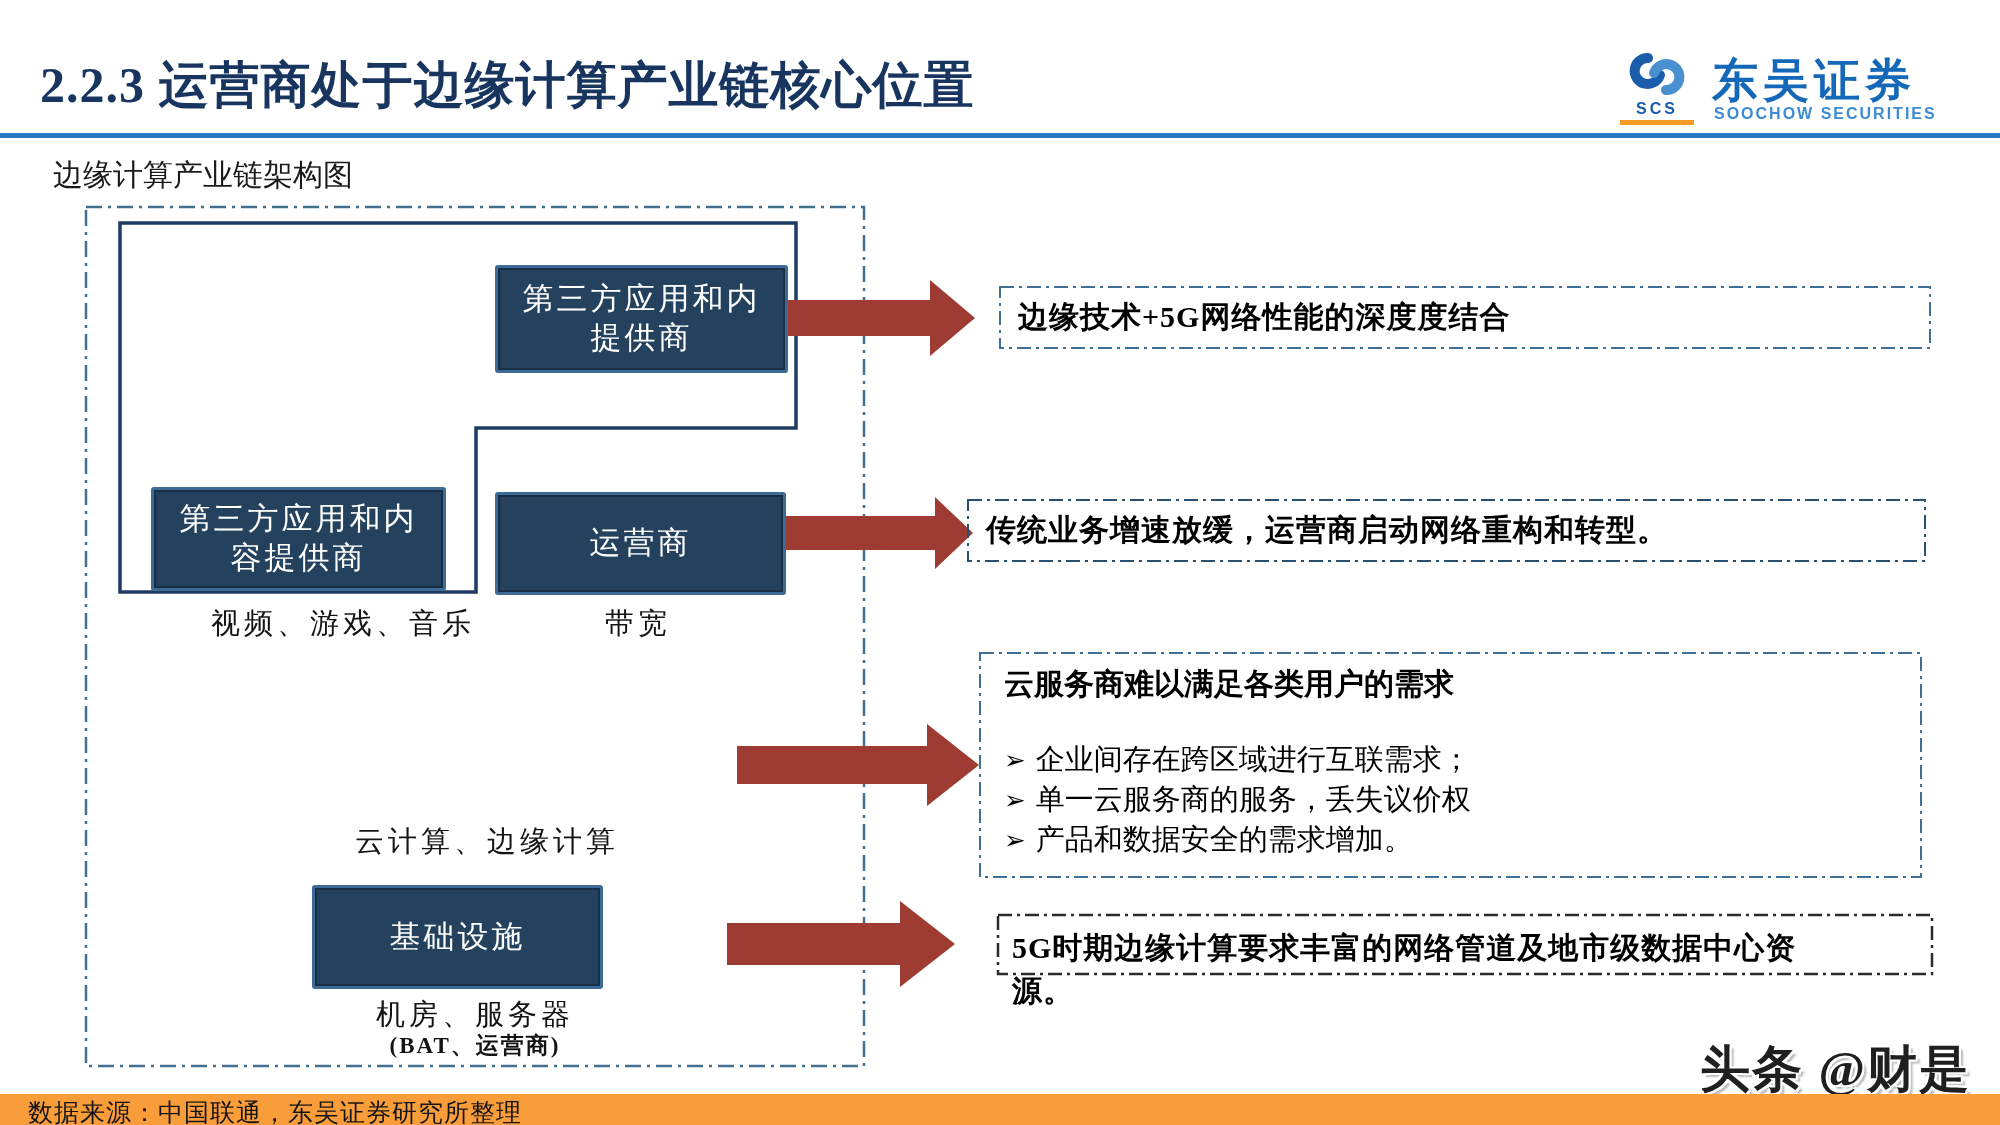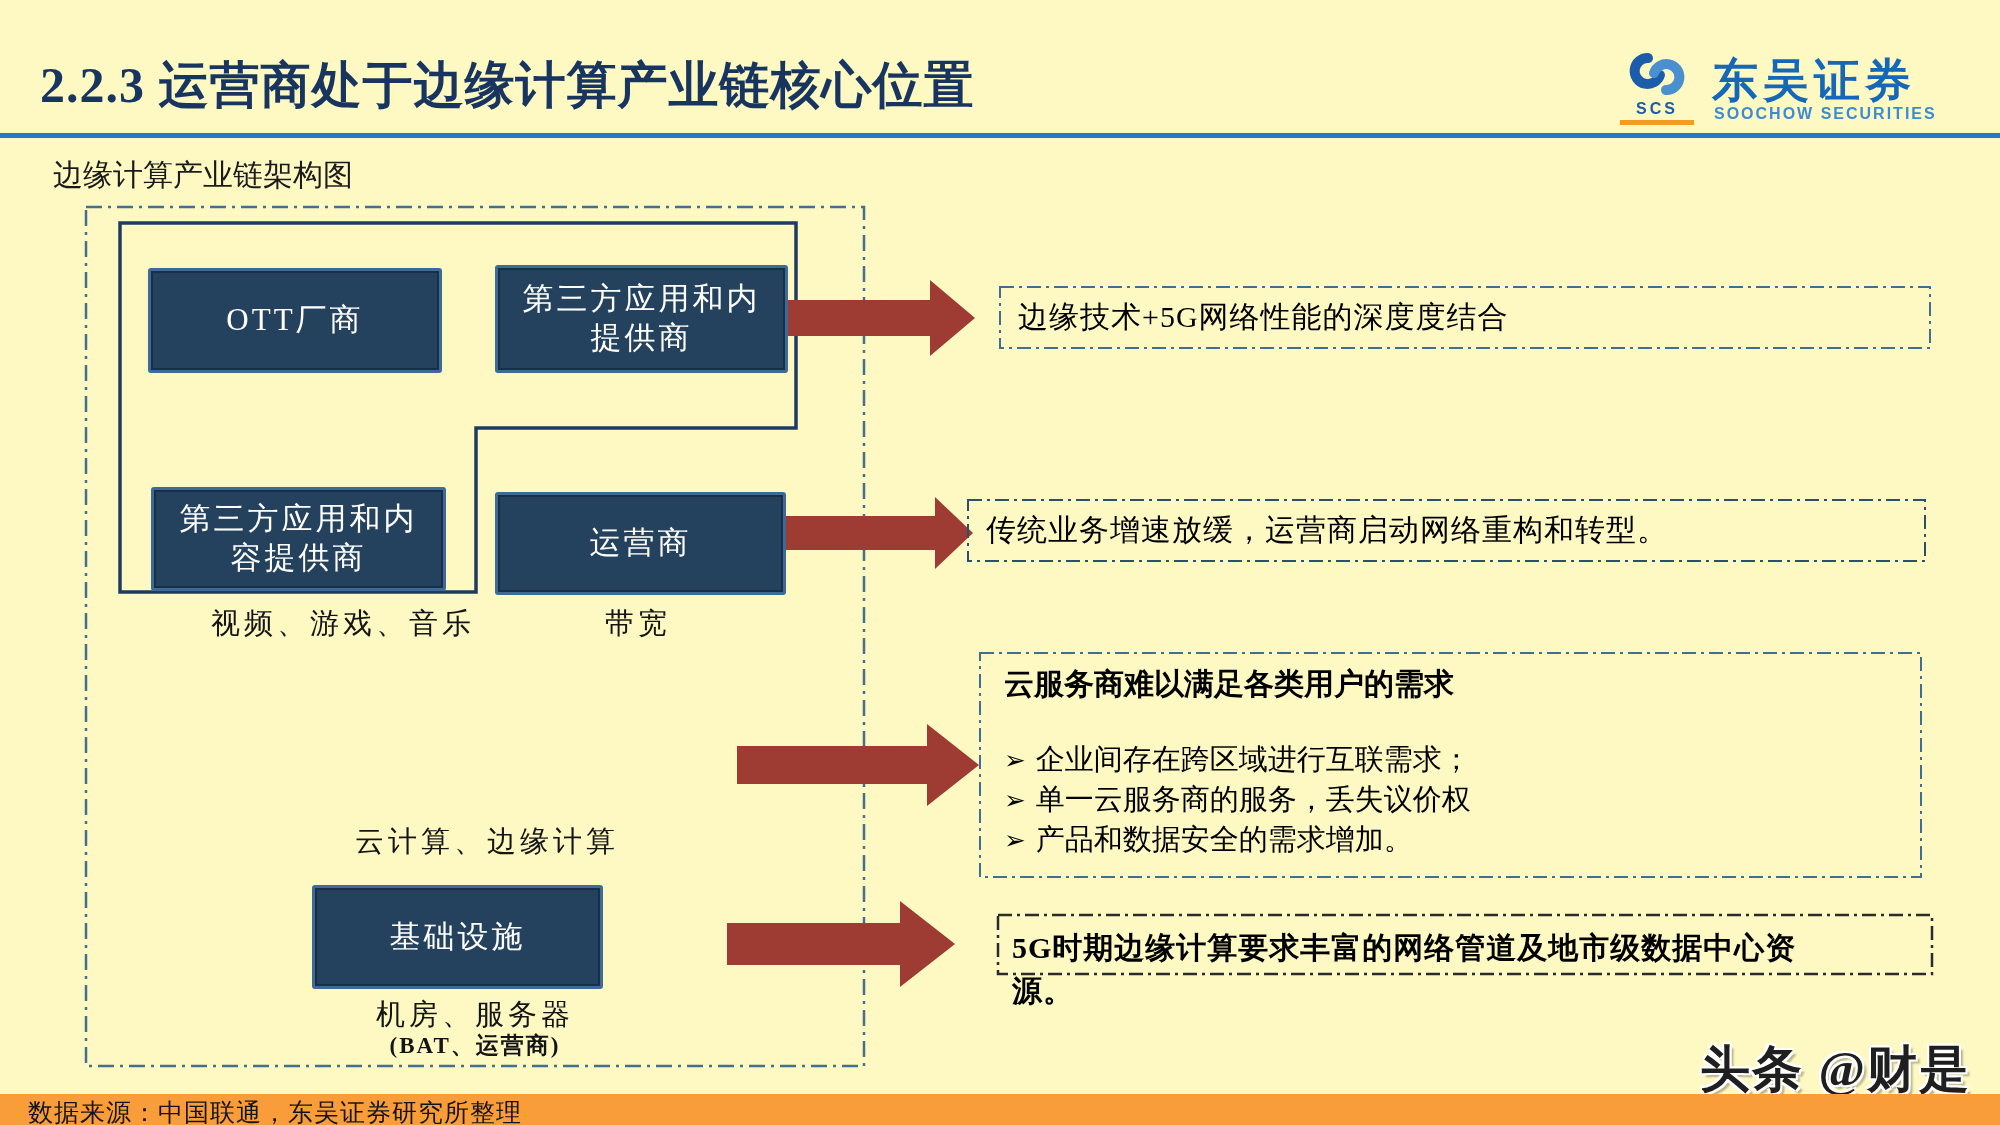--- a/index.html
+++ b/index.html
@@ -1,16 +1,16 @@
 <!DOCTYPE html>
 <html><head>
 <meta charset="utf-8">
 <style>
   html,body{margin:0;padding:0;background:#888;}
-  .stage{position:relative;width:2000px;height:1125px;background:#fef9c3;overflow:hidden;
+  .stage{position:relative;width:2000px;height:1125px;background:#ffffff;overflow:hidden;
          font-family:"Liberation Serif","DejaVu Serif",serif;}
   
   .title{position:absolute;left:40px;top:52px;font-size:50px;font-weight:bold;
          color:#17355f;letter-spacing:1px;white-space:nowrap;}
   .rule{position:absolute;left:0;top:133px;width:2000px;height:5px;background:#2878c8;}
   .logo{position:absolute;left:1618px;top:48px;width:320px;height:80px;}
   .logo-mark{position:absolute;left:0;top:0;}
   .logo-scs{position:absolute;left:0px;top:52px;width:78px;text-align:center;
             font-family:"Liberation Sans",sans-serif;font-size:16px;font-weight:bold;
             color:#1b5cab;letter-spacing:3px;}
@@ -22,21 +22,21 @@
   
   .caption{position:absolute;left:53px;top:155px;font-size:30px;color:#1a1a1a;}
   svg.overlay{position:absolute;left:0;top:0;pointer-events:none;z-index:1;}
   .nbox{position:absolute;z-index:2;background:#24425e;border:3px solid #3e6a97;border-radius:3px;
         box-shadow:inset 0 0 0 2px rgba(10,25,45,.45);display:flex;align-items:center;justify-content:center;
         color:#ffffff;font-size:31px;letter-spacing:3px;text-align:center;line-height:1.25;white-space:pre-line;}
   .sublabel{position:absolute;z-index:2;color:#141414;font-size:29px;letter-spacing:4px;
             text-align:center;white-space:nowrap;}
   .sublabel.small{font-size:23px;font-weight:bold;letter-spacing:2px;text-align:center;}
   
-  .note-text{position:absolute;z-index:2;color:#000;font-weight:normal;font-size:30px;
+  .note-text{position:absolute;z-index:2;color:#000;font-weight:bold;font-size:30px;
              letter-spacing:1px;display:flex;align-items:center;white-space:nowrap;}
   .note3-title{position:absolute;z-index:2;color:#000;font-weight:bold;font-size:30px;white-space:nowrap;}
   .bullets{position:absolute;z-index:2;font-size:29px;color:#000;}
   .bullet-row{height:40px;display:flex;align-items:center;}
   .bullet-marker{margin-right:10px;font-size:26px;}
   .note4-text{position:absolute;z-index:2;color:#000;font-weight:bold;font-size:30px;
               line-height:43px;white-space:pre-line;letter-spacing:1px;}
   
   .footer-bar{position:absolute;left:0;top:1094px;width:2000px;height:31px;background:#f99d3b;z-index:3;}
   .footer-text{position:absolute;left:28px;top:2px;font-size:25px;color:#141414;letter-spacing:1px;}
@@ -75,21 +75,20 @@
     <polygon fill="#9e3b33" points="742,516 935,516 935,497 973,533 935,569 935,550 742,550"></polygon>
     <polygon fill="#9e3b33" points="737,746 927,746 927,724 979,765 927,806 927,784 737,784"></polygon>
     <polygon fill="#9e3b33" points="727,923 900,923 900,901 955,944 900,987 900,965 727,965"></polygon>
 
     <rect x="1000" y="287" width="930" height="61" fill="none" stroke="#3f6f96" stroke-width="2" stroke-dasharray="14 5 3 5"></rect>
     <rect x="968" y="500" width="957" height="61" fill="none" stroke="#2a5070" stroke-width="2" stroke-dasharray="14 5 3 5"></rect>
     <rect x="980" y="653" width="941" height="224" fill="none" stroke="#3f6f96" stroke-width="2" stroke-dasharray="14 5 3 5"></rect>
     <rect x="998" y="915" width="934" height="59" fill="none" stroke="#2b2b2b" stroke-width="2.5" stroke-dasharray="14 5 3 5"></rect>
   </svg>
 
-  <div class="nbox" style="left:148px;top:268px;width:288px;height:99px;"><span>OTT厂商</span></div>
   <div class="nbox" style="left:495px;top:265px;width:287px;height:102px;"><span>第三方应用和内
 提供商</span></div>
   <div class="nbox" style="left:151px;top:487px;width:289px;height:98px;"><span>第三方应用和内
 容提供商</span></div>
   <div class="nbox" style="left:495px;top:492px;width:285px;height:97px;"><span>运营商</span></div>
   <div class="nbox" style="left:312px;top:885px;width:285px;height:98px;"><span>基础设施</span></div>
 
   <div class="sublabel" style="left:193px;top:604px;width:300px;">视频、游戏、音乐</div>
   <div class="sublabel" style="left:558px;top:604px;width:160px;">带宽</div>
   <div class="sublabel" style="left:337px;top:822px;width:300px;">云计算、边缘计算</div>

